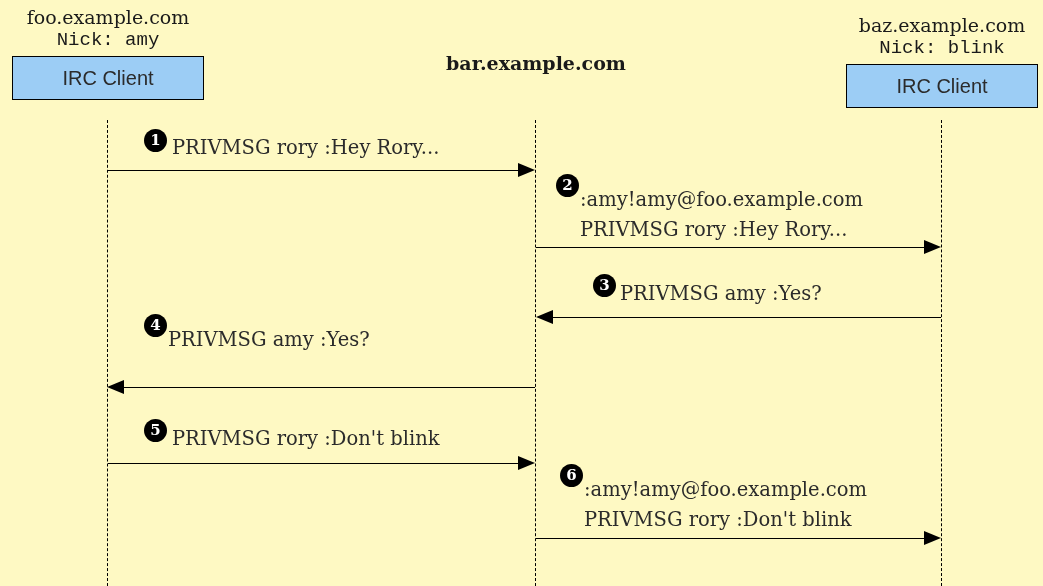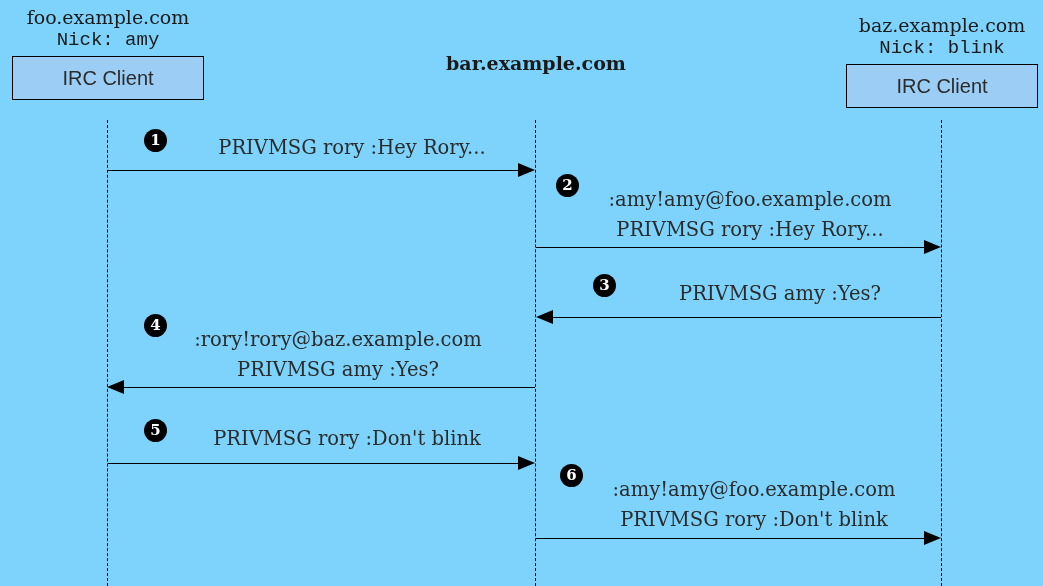--- a/index.html
+++ b/index.html
@@ -7,21 +7,21 @@
     padding: 0;
     background: #ffffff;
   }
   body {
     font-family: "DejaVu Serif", serif;
   }
   #diagram {
     position: relative;
     width: 1043px;
     height: 586px;
-    background: #7dd3fc;
+    background: #fef9c3;
     overflow: hidden;
   }
 
   
   .participant {
     position: absolute;
     text-align: center;
   }
   .host-label {
     font-family: "DejaVu Serif", serif;
@@ -100,21 +100,21 @@
   
   .msg-text {
     position: absolute;
     font-family: "DejaVu Serif", serif;
     font-size: 19.5px;
     color: #2b2b2b;
     line-height: 30px;
     white-space: nowrap;
   }
   .msg-text .line { display: block; }
-  .msg-text.center { text-align: center; }
+  .msg-text.center { }
 </style>
 </head>
 <body>
 
 <div id="diagram">
 
   <div class="participant" style="left:10px; top:6px; width:196px;">
     <div class="host-label">foo.example.com</div>
     <div class="nick-label">Nick: amy</div>
     <div class="box client">
@@ -157,21 +157,20 @@
   <div class="arrowhead left" style="left:536px; top:310px;"></div>
   <div class="badge" style="left:593px; top:274px;">3</div>
   <div class="msg-text center" style="left:620px; top:279px; width:320px;">
     <span class="line">PRIVMSG amy :Yes?</span>
   </div>
 
   <div class="msg-line" style="left:124px; top:387px; width:411px;"></div>
   <div class="arrowhead left" style="left:107px; top:380px;"></div>
   <div class="badge" style="left:144px; top:314px;">4</div>
   <div class="msg-text center" style="left:168px; top:325px; width:340px;">
-    <span class="line">:rory!rory@baz.example.com</span>
     <span class="line">PRIVMSG amy :Yes?</span>
   </div>
 
   <div class="msg-line" style="left:108px; top:463px; width:417px;"></div>
   <div class="arrowhead right" style="left:518px; top:456px;"></div>
   <div class="badge" style="left:144px; top:419px;">5</div>
   <div class="msg-text center" style="left:172px; top:424px; width:350px;">
     <span class="line">PRIVMSG rory :Don't blink</span>
   </div>
 

